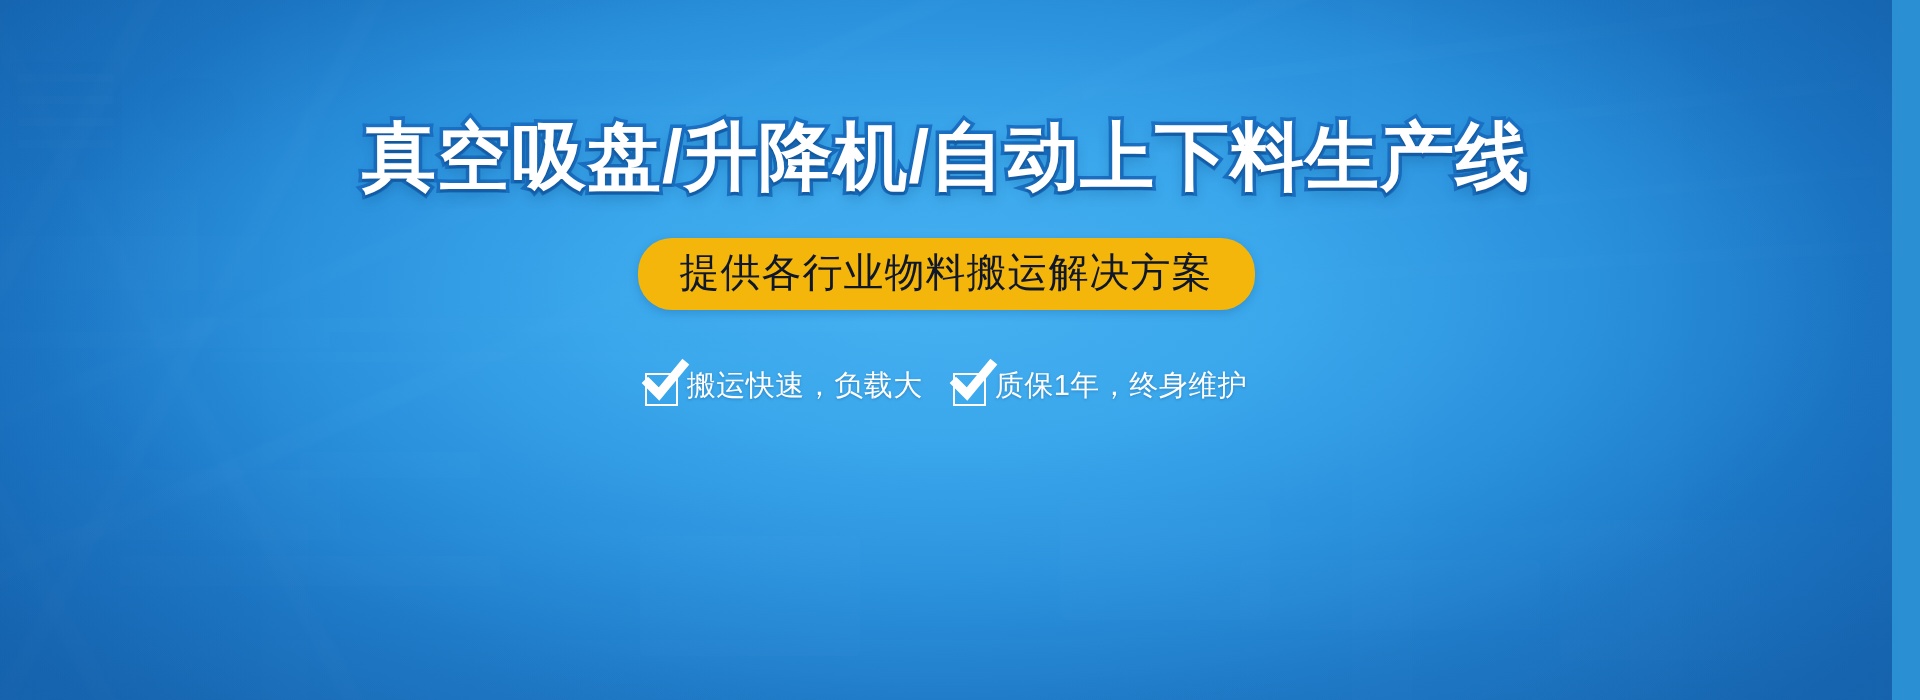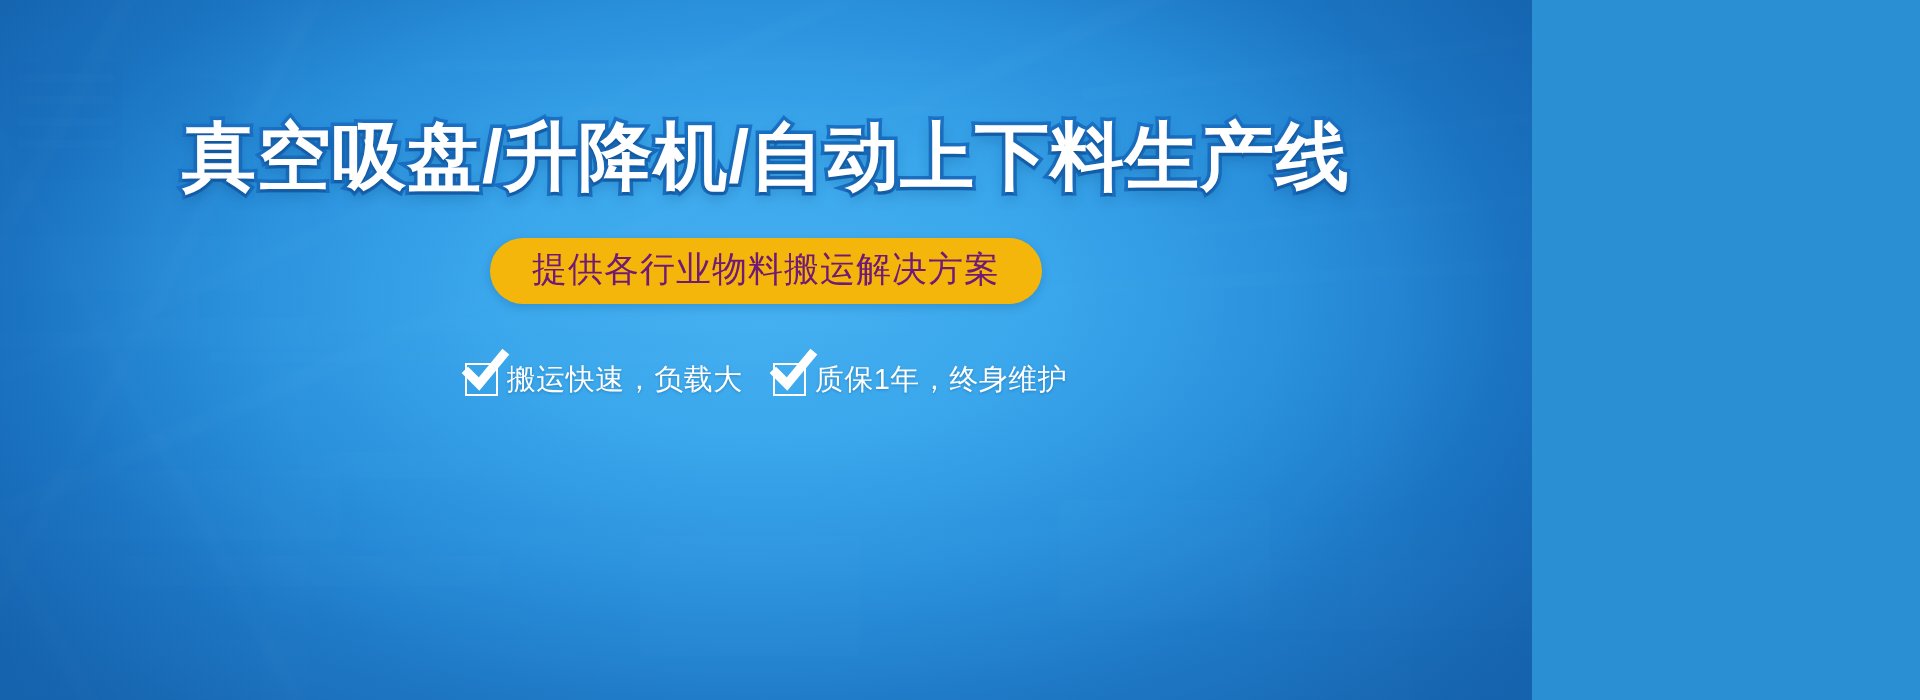--- a/index.html
+++ b/index.html
@@ -6,21 +6,21 @@
   html,body { width:1920px; height:700px; overflow:hidden; }
   body {
     font-family:"Liberation Sans","DejaVu Sans",sans-serif;
     background:#2b8fd4;
     position:relative;
   }
 
   
   .banner{
     position:absolute; inset:0;
-    width:1532px; height:700px;
+    width:1892px; height:700px;
     overflow:hidden;
     background:#1f7fc8;
   }
 
   
   .photo-layer{
     position:absolute; inset:0;
     opacity:.55;
     background:
       
@@ -90,34 +90,34 @@
   }
 
   .subtitle-pill{
     margin-top:42px;
     background:#f5b60b;
     border-radius:34px;
     padding:11px 42px 15px;
     box-shadow:0 3px 10px rgba(10,60,115,.22);
   }
   .subtitle-text{
-    font-size:35px;
+    font-size:40px;
     line-height:1.15;
     font-weight:500;
     letter-spacing:1px;
-    color:#701a75;
+    color:#0f172a;
     white-space:nowrap;
   }
 
   .features{
     margin-top:56px;
     display:flex; align-items:center; gap:30px;
     white-space:nowrap;
   }
-  .feature{ display:flex; align-items:center; gap:9px; }
+  .feature{ display:flex; align-items:flex-end; gap:9px; }
   .check-box{
     width:33px; height:33px;
     flex:0 0 33px;
     position:relative;
     border:2px solid #ffffff;
   }
   .check-box svg{
     position:absolute;
     left:-4px; top:-12px;
     width:42px; height:42px;

